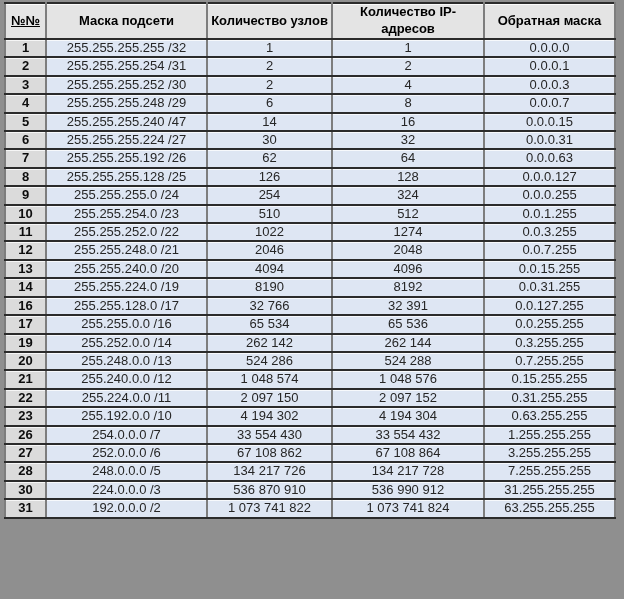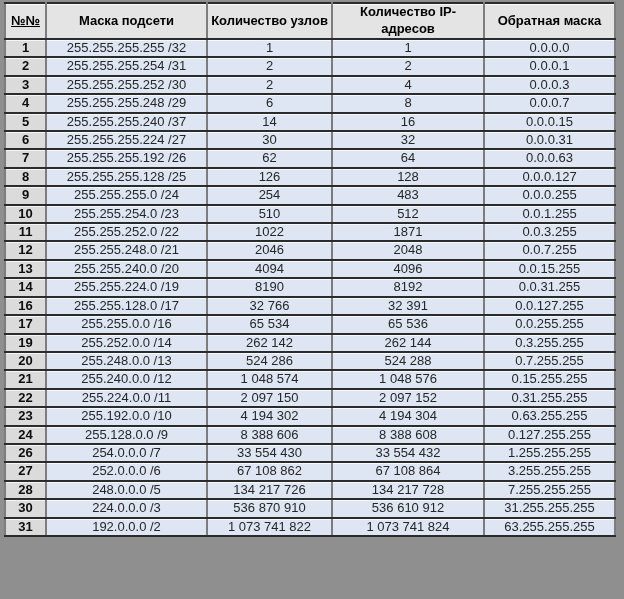--- a/index.html
+++ b/index.html
@@ -120,21 +120,21 @@
         </tr>
         <tr>
           <td class="num">4</td>
           <td>255.255.255.248 /29</td>
           <td>6</td>
           <td>8</td>
           <td>0.0.0.7</td>
         </tr>
         <tr>
           <td class="num">5</td>
-          <td>255.255.255.240 /37</td>
+          <td>255.255.255.240 /47</td>
           <td>14</td>
           <td>16</td>
           <td>0.0.0.15</td>
         </tr>
         <tr>
           <td class="num">6</td>
           <td>255.255.255.224 /27</td>
           <td>30</td>
           <td>32</td>
           <td>0.0.0.31</td>
@@ -150,35 +150,35 @@
           <td class="num">8</td>
           <td>255.255.255.128 /25</td>
           <td>126</td>
           <td>128</td>
           <td>0.0.0.127</td>
         </tr>
         <tr>
           <td class="num">9</td>
           <td>255.255.255.0 /24</td>
           <td>254</td>
-          <td>483</td>
+          <td>324</td>
           <td>0.0.0.255</td>
         </tr>
         <tr>
           <td class="num">10</td>
           <td>255.255.254.0 /23</td>
           <td>510</td>
           <td>512</td>
           <td>0.0.1.255</td>
         </tr>
         <tr>
           <td class="num">11</td>
           <td>255.255.252.0 /22</td>
           <td>1022</td>
-          <td>1871</td>
+          <td>1274</td>
           <td>0.0.3.255</td>
         </tr>
         <tr>
           <td class="num">12</td>
           <td>255.255.248.0 /21</td>
           <td>2046</td>
           <td>2048</td>
           <td>0.0.7.255</td>
         </tr>
         <tr>
@@ -238,27 +238,20 @@
           <td>0.31.255.255</td>
         </tr>
         <tr>
           <td class="num">23</td>
           <td>255.192.0.0 /10</td>
           <td>4 194 302</td>
           <td>4 194 304</td>
           <td>0.63.255.255</td>
         </tr>
         <tr>
-          <td class="num">24</td>
-          <td>255.128.0.0 /9</td>
-          <td>8 388 606</td>
-          <td>8 388 608</td>
-          <td>0.127.255.255</td>
-        </tr>
-        <tr>
           <td class="num">26</td>
           <td>254.0.0.0 /7</td>
           <td>33 554 430</td>
           <td>33 554 432</td>
           <td>1.255.255.255</td>
         </tr>
         <tr>
           <td class="num">27</td>
           <td>252.0.0.0 /6</td>
           <td>67 108 862</td>
@@ -269,21 +262,21 @@
           <td class="num">28</td>
           <td>248.0.0.0 /5</td>
           <td>134 217 726</td>
           <td>134 217 728</td>
           <td>7.255.255.255</td>
         </tr>
         <tr>
           <td class="num">30</td>
           <td>224.0.0.0 /3</td>
           <td>536 870 910</td>
-          <td>536 610 912</td>
+          <td>536 990 912</td>
           <td>31.255.255.255</td>
         </tr>
         <tr>
           <td class="num">31</td>
           <td>192.0.0.0 /2</td>
           <td>1 073 741 822</td>
           <td>1 073 741 824</td>
           <td>63.255.255.255</td>
         </tr>
       </tbody>

